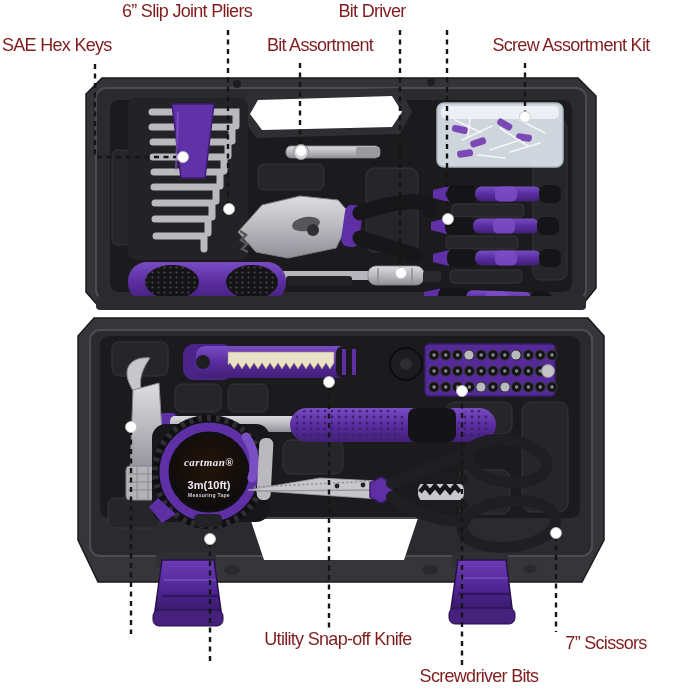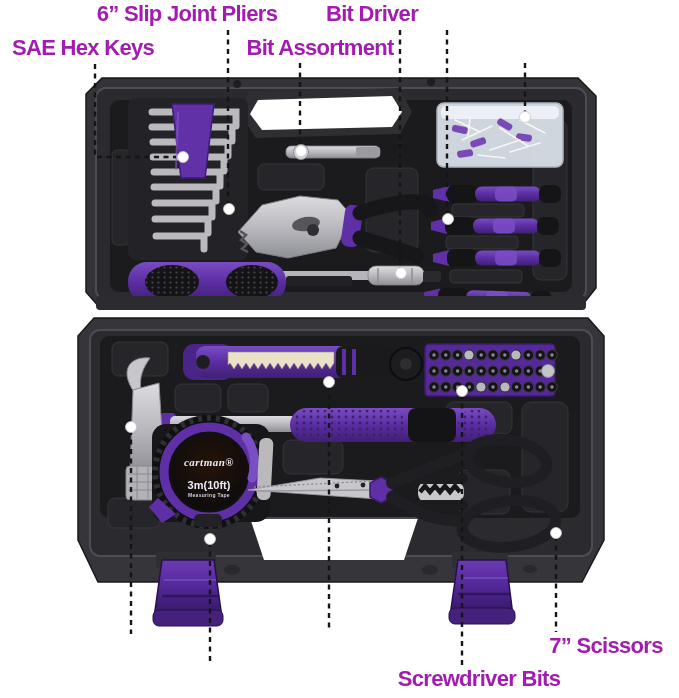--- a/index.html
+++ b/index.html
@@ -1,20 +1,20 @@
 <!DOCTYPE html>
 <html><head>
 <meta charset="utf-8">
 <style>
   html,body{margin:0;padding:0;background:#ffffff;}
   .stage{position:relative;width:679px;height:698px;background:#fff;overflow:hidden;
          font-family:"Liberation Sans",sans-serif;}
   .scene{position:absolute;left:0;top:0;}
-  .label{position:absolute;font-weight:bold;font-size:22px;letter-spacing:-0.7px;
-         color:#a21caf;white-space:nowrap;line-height:1.1;
+  .label{position:absolute;font-weight:normal;font-size:18px;letter-spacing:-0.7px;
+         color:#7f1d1d;white-space:nowrap;line-height:1.1;
          font-family:"Liberation Sans",sans-serif;}
   .label.center{transform:translateX(-50%);}
   .tape-brand{font:italic bold 11px "Liberation Serif",serif;fill:#e9e9f2;letter-spacing:.5px;}
   .tape-cap{font:bold 11px "Liberation Sans",sans-serif;fill:#eceaf4;}
   .tape-sub{font:bold 5px "Liberation Sans",sans-serif;fill:#cfcfe0;letter-spacing:.3px;}
 </style>
 </head>
 <body>
 
 <div class="stage">
@@ -337,18 +337,20 @@
     <circle cx="131" cy="427" r="5.5"></circle>
         <circle cx="210" cy="539" r="5.5"></circle>
         <circle cx="329" cy="382" r="5.5"></circle>
     <circle cx="462" cy="391" r="5.5"></circle>
         <circle cx="556" cy="533" r="5.5"></circle>
   </g>
 </svg>
 
 <div class="label center" style="left:187px;top:2px">6” Slip Joint Pliers</div>
 <div class="label center" style="left:372px;top:2px">Bit Driver</div>
-<div class="label" style="left:12px;top:36px">SAE Hex Keys</div>
+<div class="label" style="left:2px;top:36px">SAE Hex Keys</div>
 <div class="label center" style="left:320px;top:36px">Bit Assortment</div>
+<div class="label center" style="left:571px;top:36px">Screw Assortment Kit</div>
+<div class="label center" style="left:338px;top:630px">Utility Snap-off Knife</div>
 <div class="label center" style="left:479px;top:667px">Screwdriver Bits</div>
 <div class="label center" style="left:606px;top:634px">7” Scissors</div>
 
 </div>
 
 </body></html>

